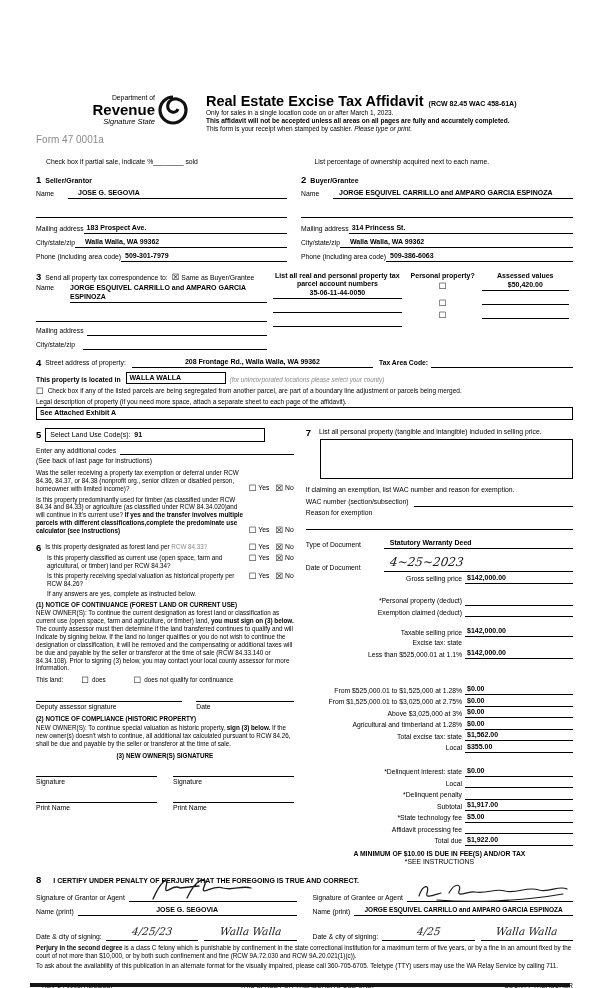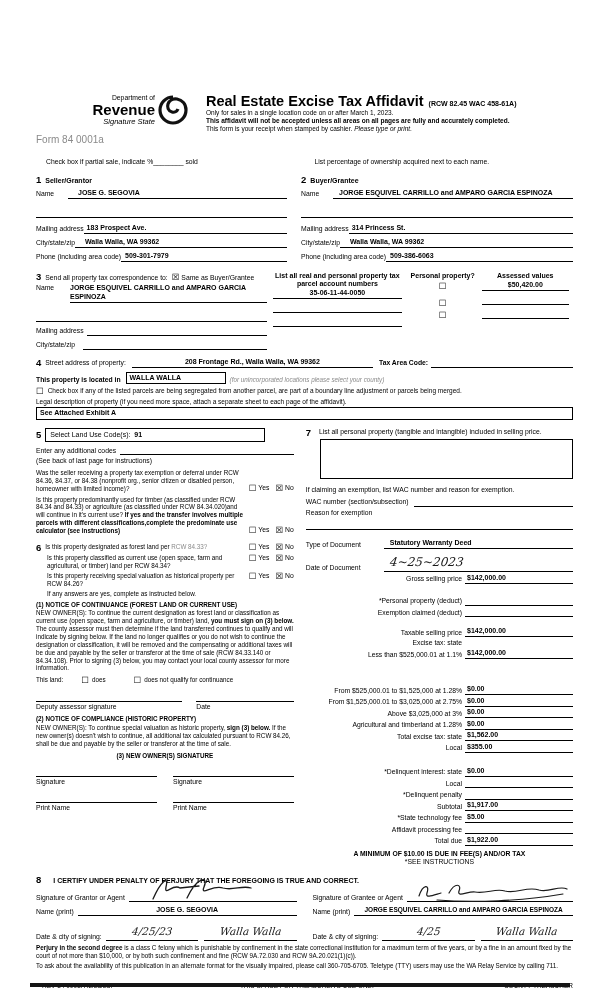--- a/index.html
+++ b/index.html
@@ -43,21 +43,21 @@
           <div class="lbl">Department of</div>
           <div class="b" style="font-size:15px;line-height:1;">Revenue</div>
           <div class="i" style="font-size:7.5px;">Signature State</div>
         </div>
         <span style="margin-left:3px;">
           <svg width="30" height="30" viewBox="0 0 30 30">
                 <path d="M15 2 a13 13 0 1 0 13 13 c0 -6 -4 -10 -9 -11 a8 8 0 0 0 -9 5 c-1 3 0 7 4 8 a5 5 0 0 0 6 -3" fill="none" stroke="#111" stroke-width="3.2"></path>
               </svg>
         </span>
       </div>
-      <div class="gray" style="font-size:10px;margin-top:7px;">Form 84 0001a</div>
+      <div class="gray" style="font-size:10px;margin-top:7px;">Form 47 0001a</div>
     </div>
     <div style="flex:1;padding-left:18px;">
       <div class="rowt" style="align-items:baseline;">
         <span class="b" style="font-size:14.5px;line-height:1.05;">Real Estate Excise Tax Affidavit</span>
         <span class="b" style="font-size:7px;margin-left:5px;white-space:nowrap;">(RCW 82.45 WAC 458-61A)</span>
       </div>
       <div class="xs">Only for sales in a single location code on or after March 1, 2023.</div>
       <div class="xs b">This affidavit will not be accepted unless all areas on all pages are fully and accurately completed.</div>
       <div class="xs"><span>This form is your receipt when stamped by cashier. </span><span class="i">Please type or print.</span></div>
     </div>

